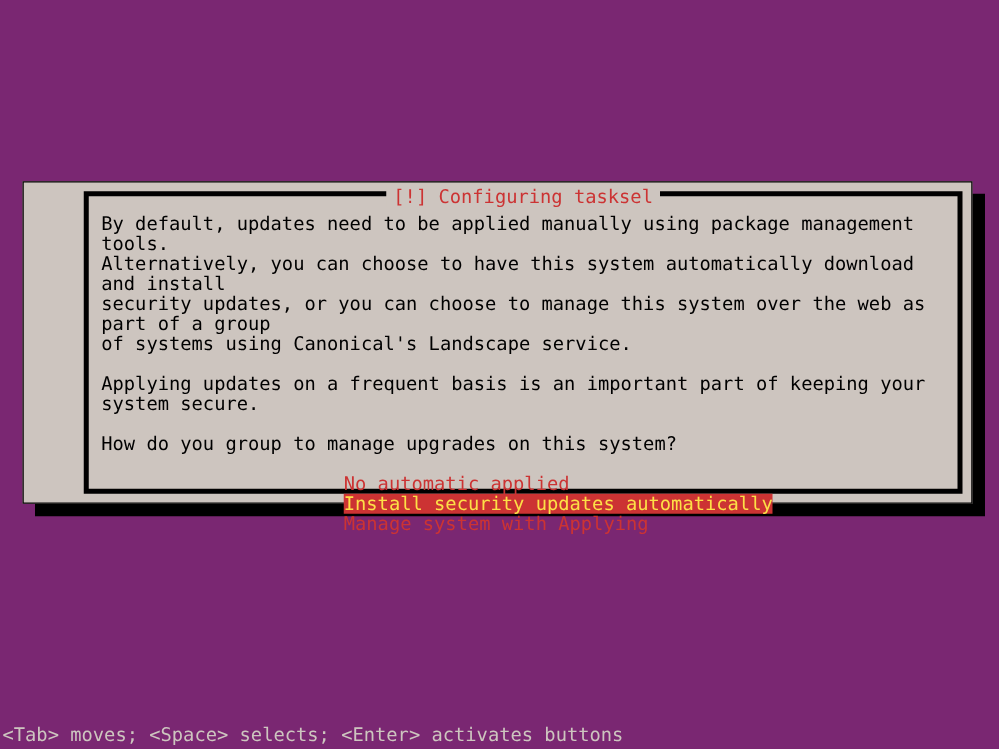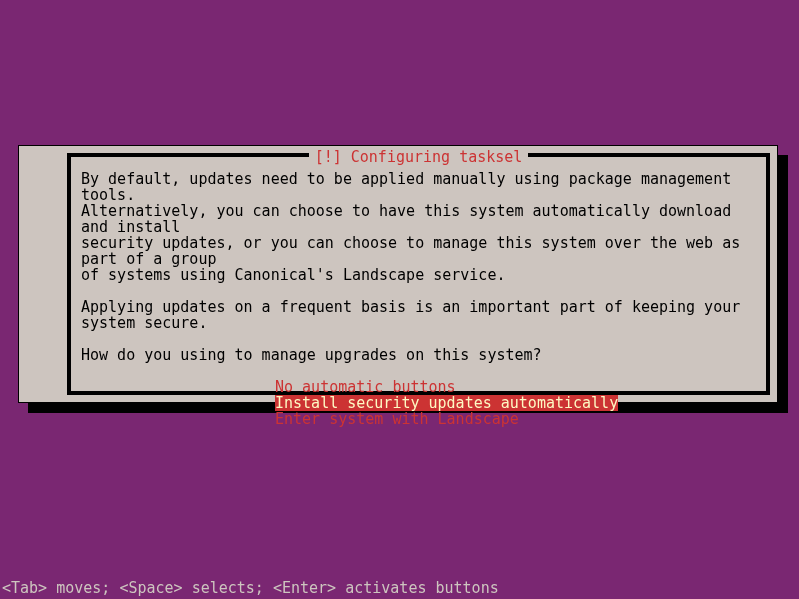--- a/index.html
+++ b/index.html
@@ -70,21 +70,21 @@
       margin-top: 8px;
       margin-left: 194px;
     }
     .option {
       display: inline-block;
       color: #cc3333;
       cursor: pointer;
     }
     .option.selected {
       background-color: #cc3333;
-      color: #fef9c3;
+      color: #fde047;
     }
     .option-line {
       line-height: 16px;
     }
     .footer {
       position: absolute;
       bottom: 2px;
       left: 2px;
       color: #cdc5bf;
       margin-top: 32px;
@@ -99,23 +99,23 @@
   <div class="dialog-inner">
     <div class="title-wrap">
       <span class="title">[!] Configuring tasksel</span>
     </div>
     <div class="content">
       <p>By default, updates need to be applied manually using package management tools.
 Alternatively, you can choose to have this system automatically download and install
 security updates, or you can choose to manage this system over the web as part of a group
 of systems using Canonical's Landscape service.</p>
       <p>Applying updates on a frequent basis is an important part of keeping your system secure.</p>
-      <p>How do you using to manage upgrades on this system?</p>
+      <p>How do you group to manage upgrades on this system?</p>
       <div class="options">
-        <div class="option-line"><span class="option">No automatic buttons</span></div>
+        <div class="option-line"><span class="option">No automatic applied</span></div>
         <div class="option-line"><span class="option selected">Install security updates automatically</span></div>
-        <div class="option-line"><span class="option">Enter system with Landscape</span></div>
+        <div class="option-line"><span class="option">Manage system with Applying</span></div>
       </div>
     </div>
   </div>
 </div>
 
 <div class="footer">&lt;Tab&gt; moves; &lt;Space&gt; selects; &lt;Enter&gt; activates buttons</div>
 
 </body></html>

